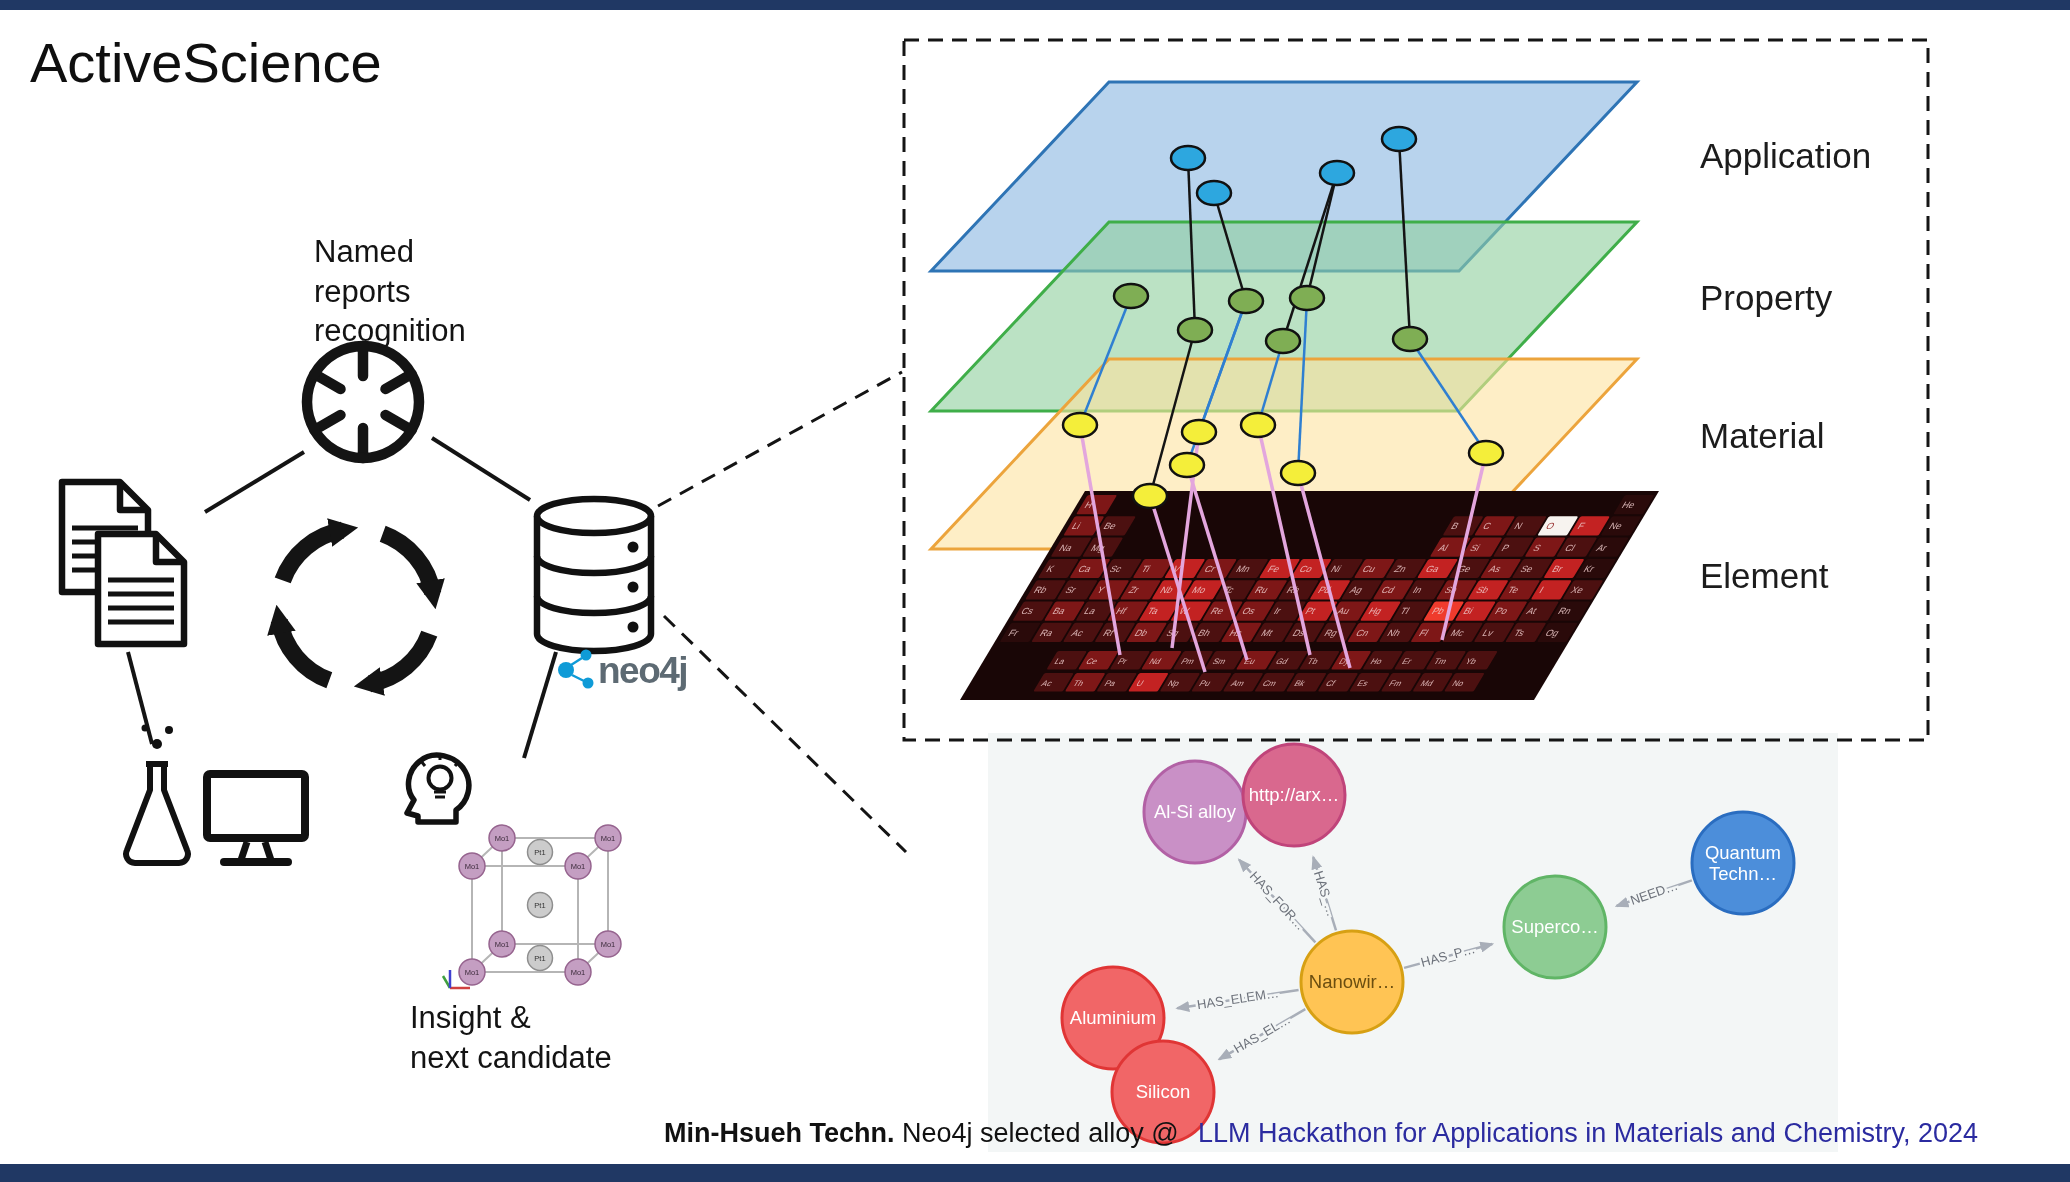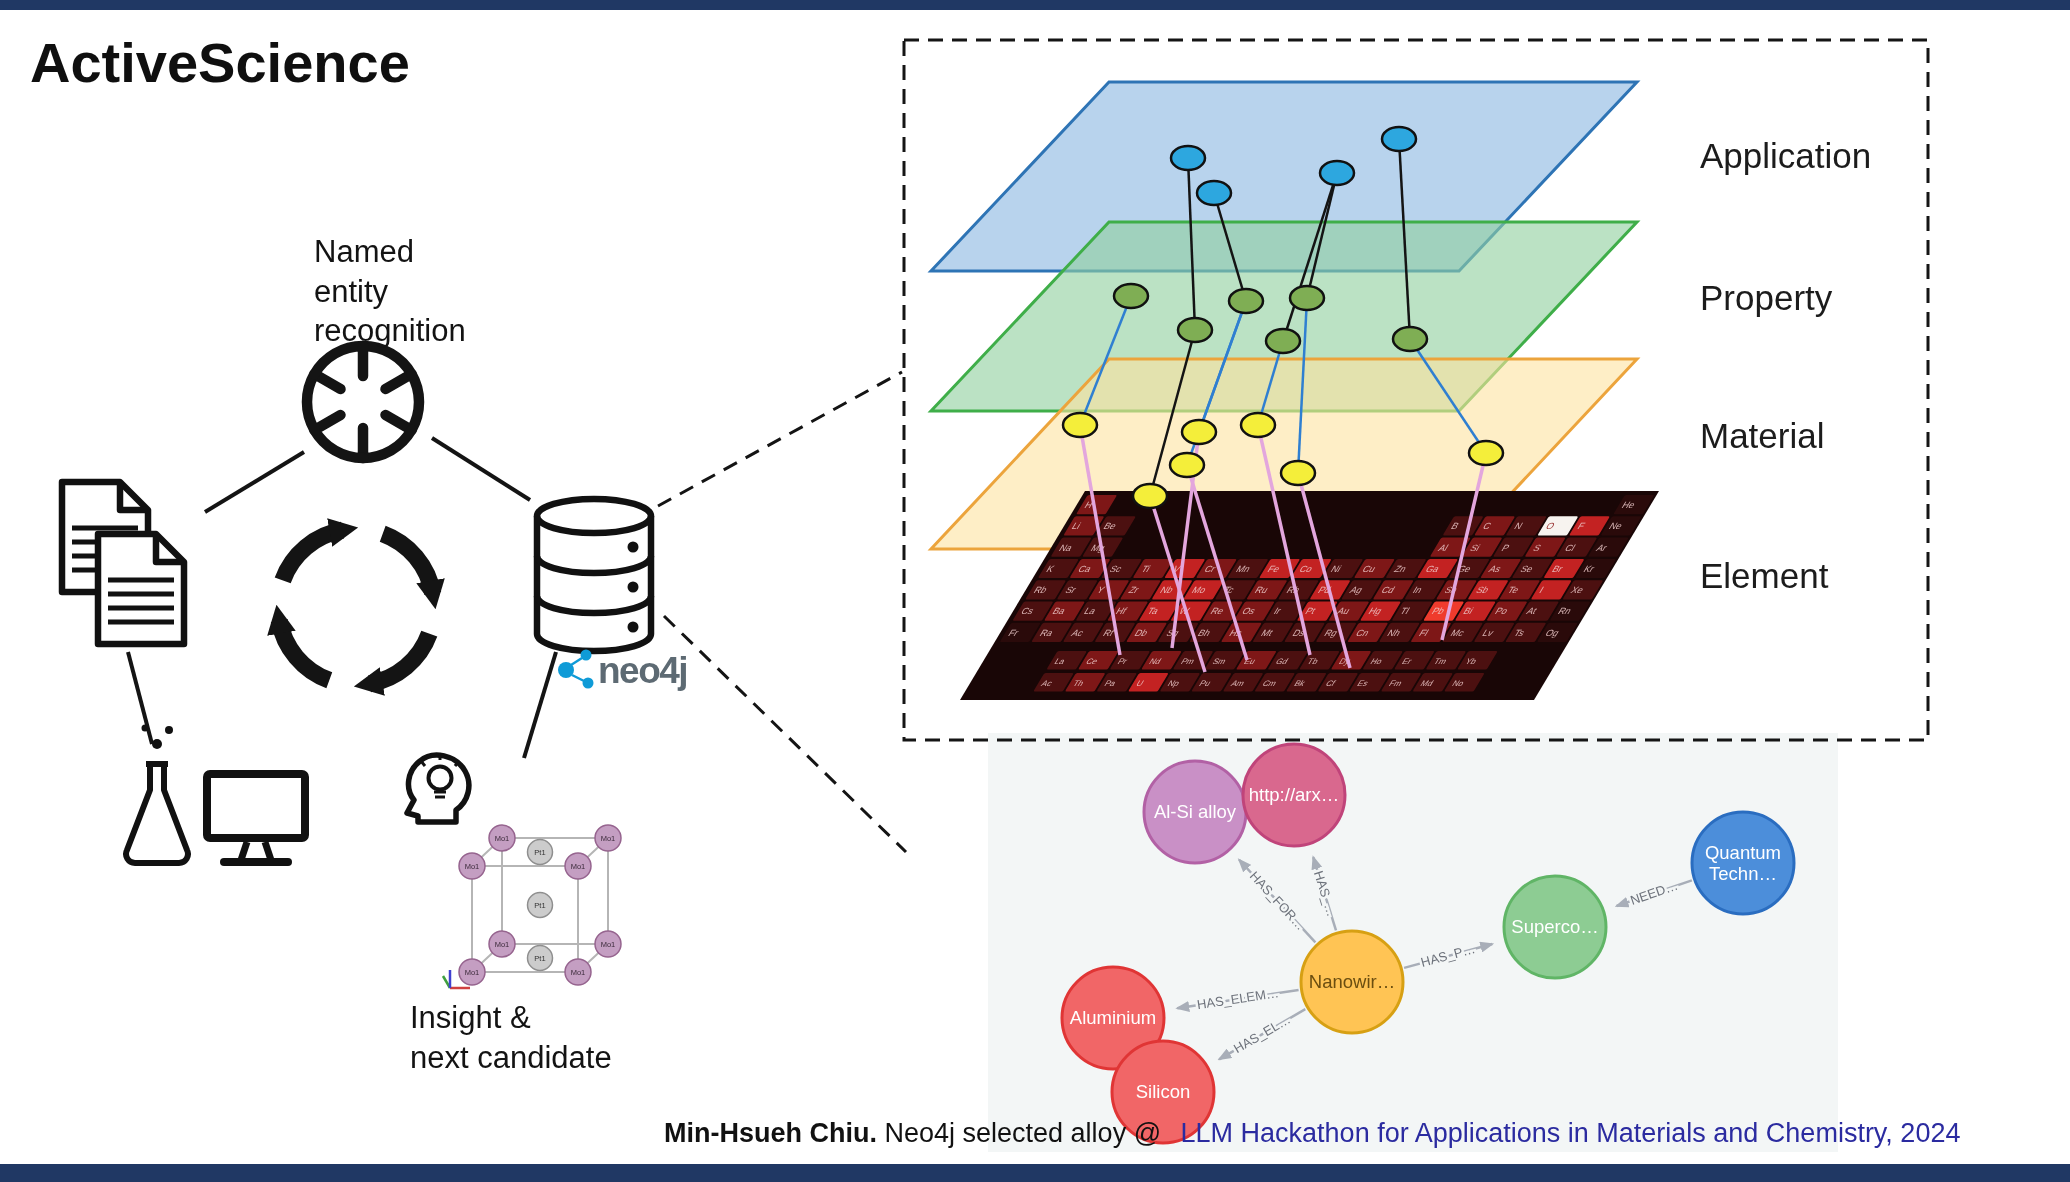--- a/index.html
+++ b/index.html
@@ -1,44 +1,44 @@
 <!DOCTYPE html>
 <html><head>
 <meta charset="utf-8">
 <style>
   html,body{margin:0;padding:0;background:#888;}
   .slide{position:relative;width:2070px;height:1182px;background:#ffffff;overflow:hidden;
          font-family:"Liberation Sans",sans-serif;}
   .bar{position:absolute;left:0;right:0;z-index:3;}
   .bar-top{top:0;height:10px;}
   .bar-bottom{bottom:0;height:18px;}
-  .title{position:absolute;left:30px;top:30px;font-size:56px;font-weight:700;color:#0f0f0f;z-index:2;}
+  .title{position:absolute;left:30px;top:30px;font-size:56px;font-weight:400;color:#0f0f0f;z-index:2;}
   .lbl{position:absolute;font-size:31px;line-height:1.28;color:#131313;white-space:pre-line;z-index:2;}
   .footer{position:absolute;left:664px;top:1118px;font-size:27px;color:#111;white-space:nowrap;z-index:2;}
   .footer .author{font-weight:700;}
   .stage{position:absolute;left:0;top:0;z-index:1;}
   svg text{font-family:"Liberation Sans",sans-serif;}
 </style>
 </head>
 <body>
 
 <div class="slide">
   <div class="bar bar-top" style="background: rgb(32, 56, 100);"></div>
   <div class="bar bar-bottom" style="background: rgb(32, 56, 100);"></div>
 
   <div class="title">ActiveScience</div>
 
   <div class="lbl" style="left:314px;top:232px">Named
-entity
+reports
 recognition</div>
   <div class="lbl" style="left:410px;top:998px">Insight &amp;
 next candidate</div>
 
   <div class="footer">
-    <span class="author">Min-Hsueh Chiu.</span><span> Neo4j selected alloy @ </span><span class="link" style="color: rgb(43, 43, 160); margin-left: 12px;">LLM Hackathon for Applications in Materials and Chemistry, 2024</span>
+    <span class="author">Min-Hsueh Techn.</span><span> Neo4j selected alloy @ </span><span class="link" style="color: rgb(43, 43, 160); margin-left: 12px;">LLM Hackathon for Applications in Materials and Chemistry, 2024</span>
   </div>
 
   <svg class="stage" width="2070" height="1182" viewBox="0 0 2070 1182">
     <defs>
       <marker id="garrow" markerUnits="userSpaceOnUse" markerWidth="14" markerHeight="11" refX="12" refY="5.5" orient="auto">
         <path d="M0 0 L14 5.5 L0 11 Z" fill="#a8aeb8"></path>
       </marker>
       <marker id="cycArrow" viewBox="0 0 2 2" markerWidth="1.7" markerHeight="1.7" refX="0.9" refY="1" orient="auto">
         <path d="M0 0 L2 1 L0 2 Z" fill="#141414"></path>
       </marker>

